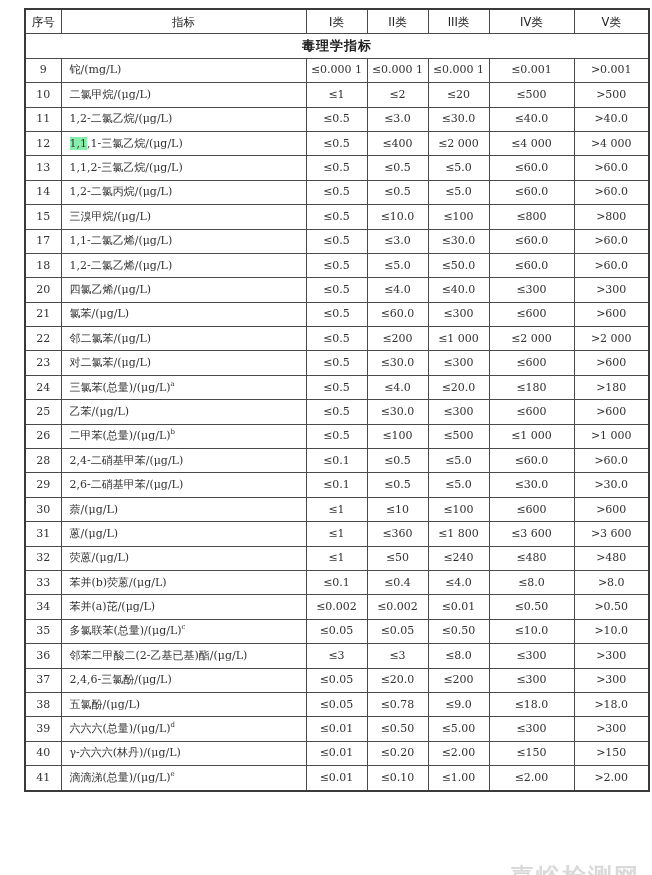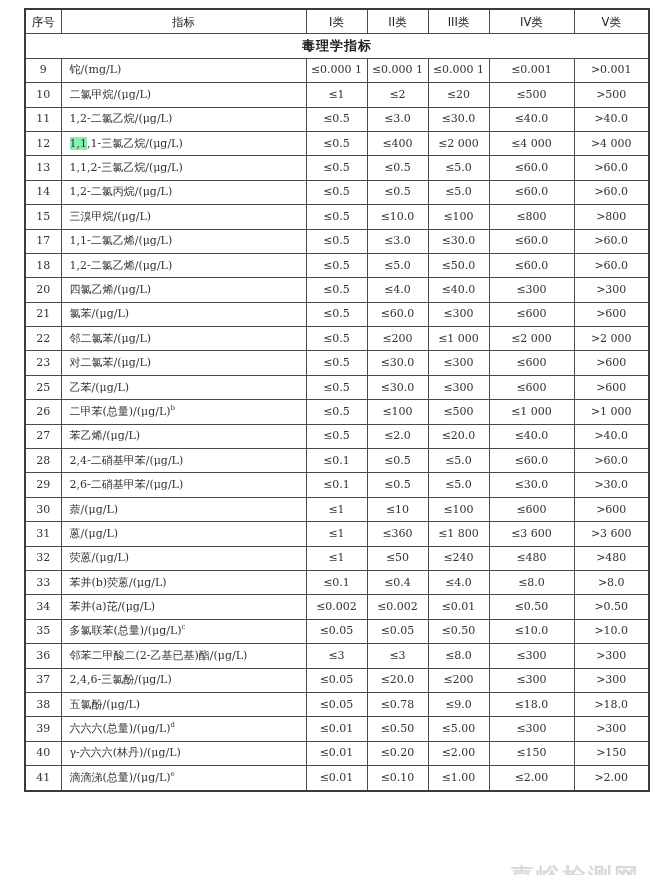--- a/index.html
+++ b/index.html
@@ -245,45 +245,45 @@
         <tr>
           <td class="seq">23</td>
           <td class="name"><span>对二氯苯/(μg/L)</span></td>
           <td class="val">≤0.5</td>
           <td class="val">≤30.0</td>
           <td class="val">≤300</td>
           <td class="val">≤600</td>
           <td class="val">&gt;600</td>
         </tr>
         <tr>
+          <td class="seq">24</td>
+          <td class="name"><span>三氯苯(总量)/(μg/L)</span><span class="sup">a</span></td>
+          <td class="val">≤0.5</td>
+          <td class="val">≤4.0</td>
+          <td class="val">≤20.0</td>
+          <td class="val">≤180</td>
+          <td class="val">&gt;180</td>
+        </tr>
+        <tr>
           <td class="seq">25</td>
           <td class="name"><span>乙苯/(μg/L)</span></td>
           <td class="val">≤0.5</td>
           <td class="val">≤30.0</td>
           <td class="val">≤300</td>
           <td class="val">≤600</td>
           <td class="val">&gt;600</td>
         </tr>
         <tr>
           <td class="seq">26</td>
           <td class="name"><span>二甲苯(总量)/(μg/L)</span><span class="sup">b</span></td>
           <td class="val">≤0.5</td>
           <td class="val">≤100</td>
           <td class="val">≤500</td>
           <td class="val">≤1 000</td>
           <td class="val">&gt;1 000</td>
-        </tr>
-        <tr>
-          <td class="seq">27</td>
-          <td class="name"><span>苯乙烯/(μg/L)</span></td>
-          <td class="val">≤0.5</td>
-          <td class="val">≤2.0</td>
-          <td class="val">≤20.0</td>
-          <td class="val">≤40.0</td>
-          <td class="val">&gt;40.0</td>
         </tr>
         <tr>
           <td class="seq">28</td>
           <td class="name"><span>2,4-二硝基甲苯/(μg/L)</span></td>
           <td class="val">≤0.1</td>
           <td class="val">≤0.5</td>
           <td class="val">≤5.0</td>
           <td class="val">≤60.0</td>
           <td class="val">&gt;60.0</td>
         </tr>

